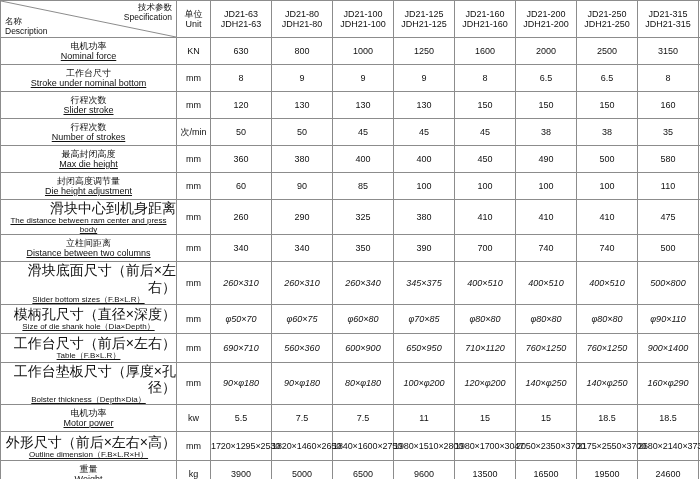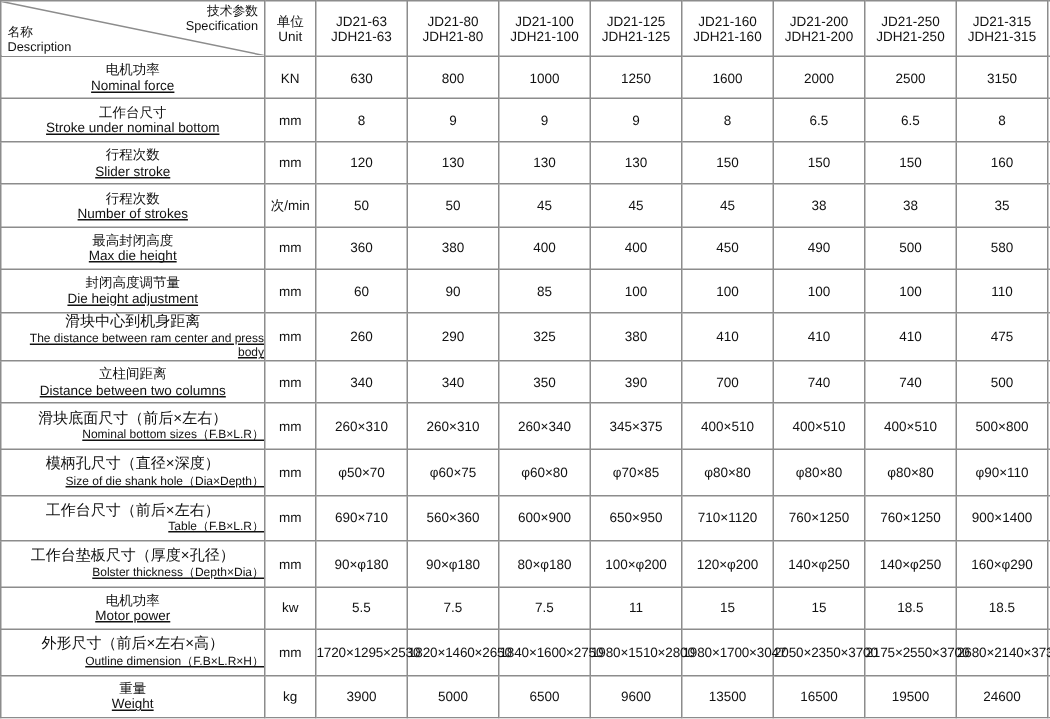--- a/index.html
+++ b/index.html
@@ -87,25 +87,25 @@
   }
   
   .row-label {
     text-align: left;
     padding: 2px 4px 2px 6px;
     font-size: 9px;
     line-height: 1.25;
   }
   .row-label .cn { display: block; }
   .row-label .en { display: block; text-decoration: underline; }
-  .label-sm .cn { font-size: 10px; }
-  .label-sm .en { font-size: 8px; text-align: right; }
+  .label-sm .cn { font-size: 14px; text-align: right; }
+  .label-sm .en { font-size: 8px; }
   .cell-unit { font-size: 9px; }
   .val { font-size: 9px; }
-  .val-sm { font-size: 8px; }
+  .val-sm { font-size: 8px; font-style: italic; }
   .val-xs { font-size: 6.2px; letter-spacing: -0.1px; }
   tr.r-tall td { height: 28px; }
   tr.r-std td { height: 26px; }
 </style>
 </head>
 <body>
 
 <table id="spec-table">
   <colgroup>
     <col class="c-desc">
@@ -313,21 +313,21 @@
       <td class="val">700</td>
       <td class="val">740</td>
       <td class="val">740</td>
       <td class="val">500</td>
       <td class="val">530</td>
     </tr>
 
     <tr class="r-tall">
       <td class="row-label label-sm">
         <span class="cn">滑块底面尺寸（前后×左右）</span>
-        <span class="en">Nominal bottom sizes（F.B×L.R）</span>
+        <span class="en">Slider bottom sizes（F.B×L.R）</span>
       </td>
       <td class="cell-unit">mm</td>
       <td class="val-sm">260×310</td>
       <td class="val-sm">260×310</td>
       <td class="val-sm">260×340</td>
       <td class="val-sm">345×375</td>
       <td class="val-sm">400×510</td>
       <td class="val-sm">400×510</td>
       <td class="val-sm">400×510</td>
       <td class="val-sm">500×800</td>

